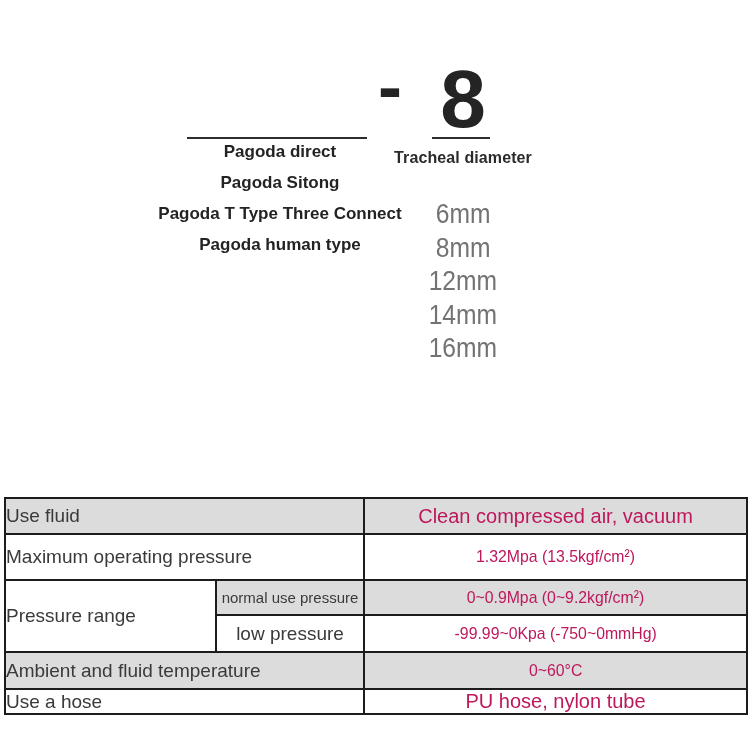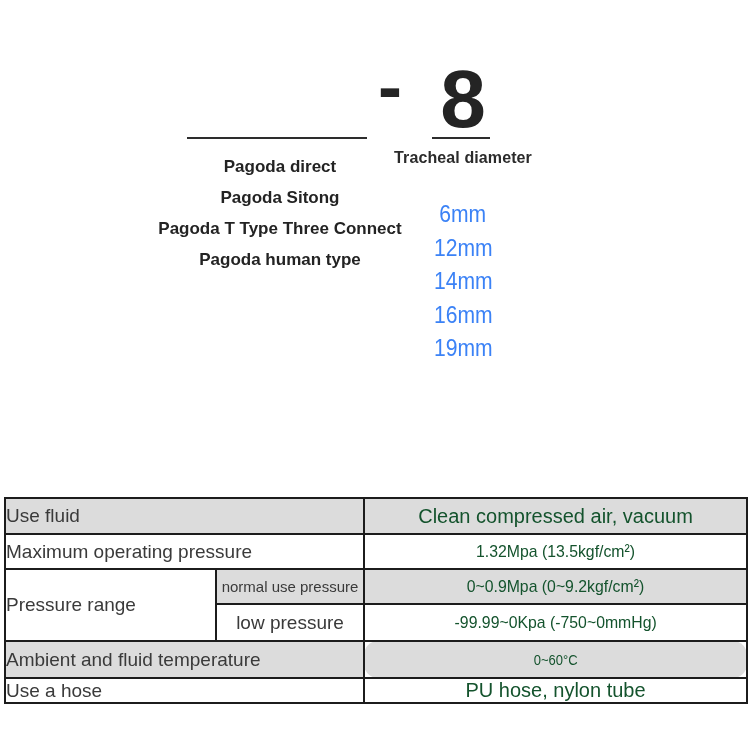--- a/index.html
+++ b/index.html
@@ -49,42 +49,42 @@
     text-align: center;
     font-size: 16px;
     font-weight: bold;
     color: #2b2b2b;
     line-height: 20px;
     letter-spacing: 0.1px;
   }
 
   .type-list {
     position: absolute;
-    left: 96px; top: 151px;
+    left: 96px; top: 136px;
     width: 368px;
     text-align: center;
   }
   .type-item {
     line-height: 31px;
     font-size: 17px;
     font-weight: bold;
     color: #232323;
     white-space: nowrap;
   }
 
   .dia-list {
     position: absolute;
     left: 400px; top: 197px;
     width: 126px;
     text-align: center;
   }
   .dia-item {
     line-height: 33.5px;
-    font-size: 24px;
-    color: #3b82f6;
+    font-size: 28px;
+    color: #737373;
     white-space: nowrap;
   }
   .dia-item span {
     display: inline-block;
     transform: scaleX(0.88);
     transform-origin: center;
   }
 
   
   table.spec {
@@ -105,23 +105,23 @@
   td.plain { background: #ffffff; }
   td.lbl {
     padding-left: 28px;
     font-size: 19px;
     color: #3a3a3a;
     text-align: left;
   }
   td.sublbl { text-align: center; color: #3a3a3a; }
   td.sublbl.small { font-size: 15px; }
   td.sublbl.mid   { font-size: 19px; }
-  td.val { text-align: center; color: #14532d; }
+  td.val { text-align: center; color: #be185d; }
   td.val.big   { font-size: 20px; }
-  td.val.small { font-size: 14px; border-radius: 14px; }
+  td.val.small { font-size: 17px; }
   td.val .cond, td.val.small .cond {
     display: inline-block;
     transform: scaleX(0.93);
     transform-origin: center;
   }
   td.val.cond17 { font-size: 17px; margin-top: 28px; }
 </style>
 </head>
 <body>
 
@@ -137,38 +137,38 @@
 
   <div class="type-list">
     <div class="type-item">Pagoda direct</div>
     <div class="type-item">Pagoda Sitong</div>
     <div class="type-item">Pagoda T Type Three Connect</div>
     <div class="type-item">Pagoda human type</div>
   </div>
 
   <div class="dia-list">
     <div class="dia-item"><span>6mm</span></div>
+    <div class="dia-item"><span>8mm</span></div>
     <div class="dia-item"><span>12mm</span></div>
     <div class="dia-item"><span>14mm</span></div>
     <div class="dia-item"><span>16mm</span></div>
-    <div class="dia-item"><span>19mm</span></div>
   </div>
 
   <table class="spec">
     <colgroup>
       <col style="width:211px">
       <col style="width:148px">
       <col style="width:383px">
     </colgroup>
     <tbody>
         <tr style="height:36px">
       <td colspan="2" class="lbl shade">Use fluid</td>
       <td class="val shade big">Clean compressed air, vacuum</td>
     </tr>
-    <tr style="height:35px">
+    <tr style="height:46px">
       <td colspan="2" class="lbl plain">Maximum operating pressure</td>
       <td class="val plain cond17"><span class="cond">1.32Mpa (13.5kgf/cm²)</span></td>
     </tr>
     <tr style="height:35px">
       <td rowspan="2" class="lbl plain">Pressure range</td>
       <td class="sublbl small shade">normal use pressure</td>
       <td class="val shade cond17"><span class="cond">0~0.9Mpa (0~9.2kgf/cm²)</span></td>
     </tr>
     <tr style="height:37px">
       <td class="sublbl mid plain">low pressure</td>

